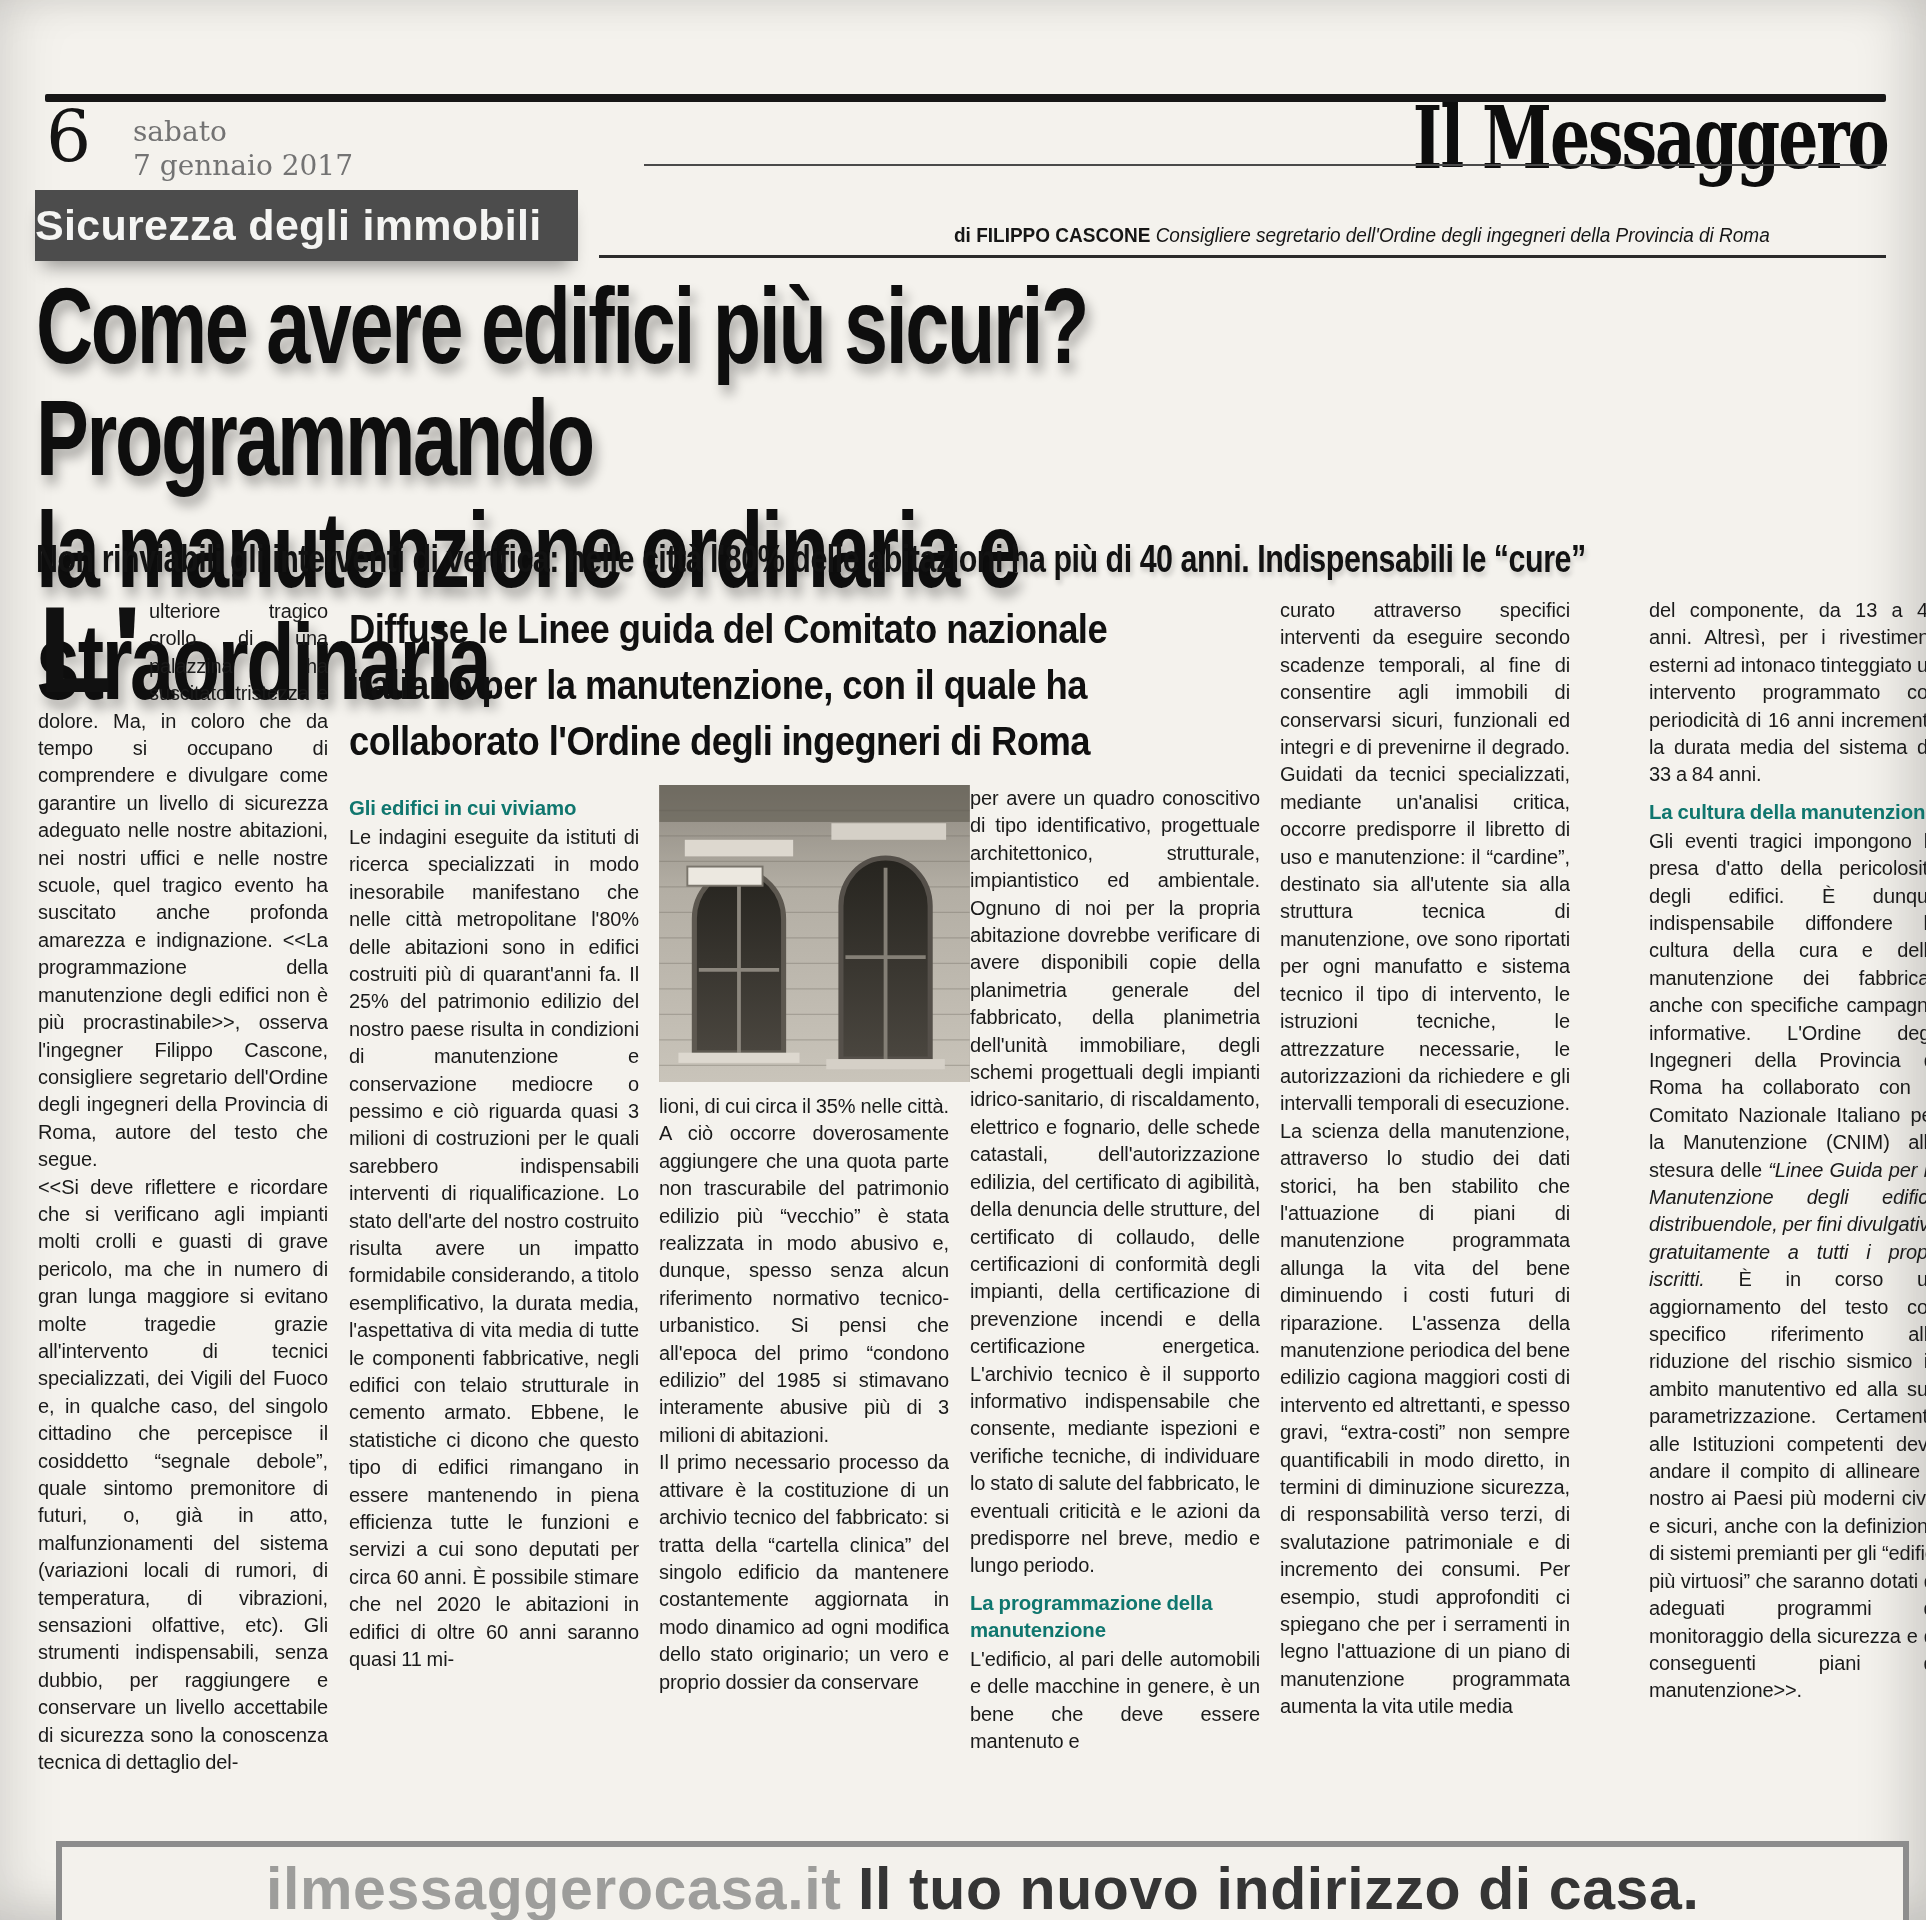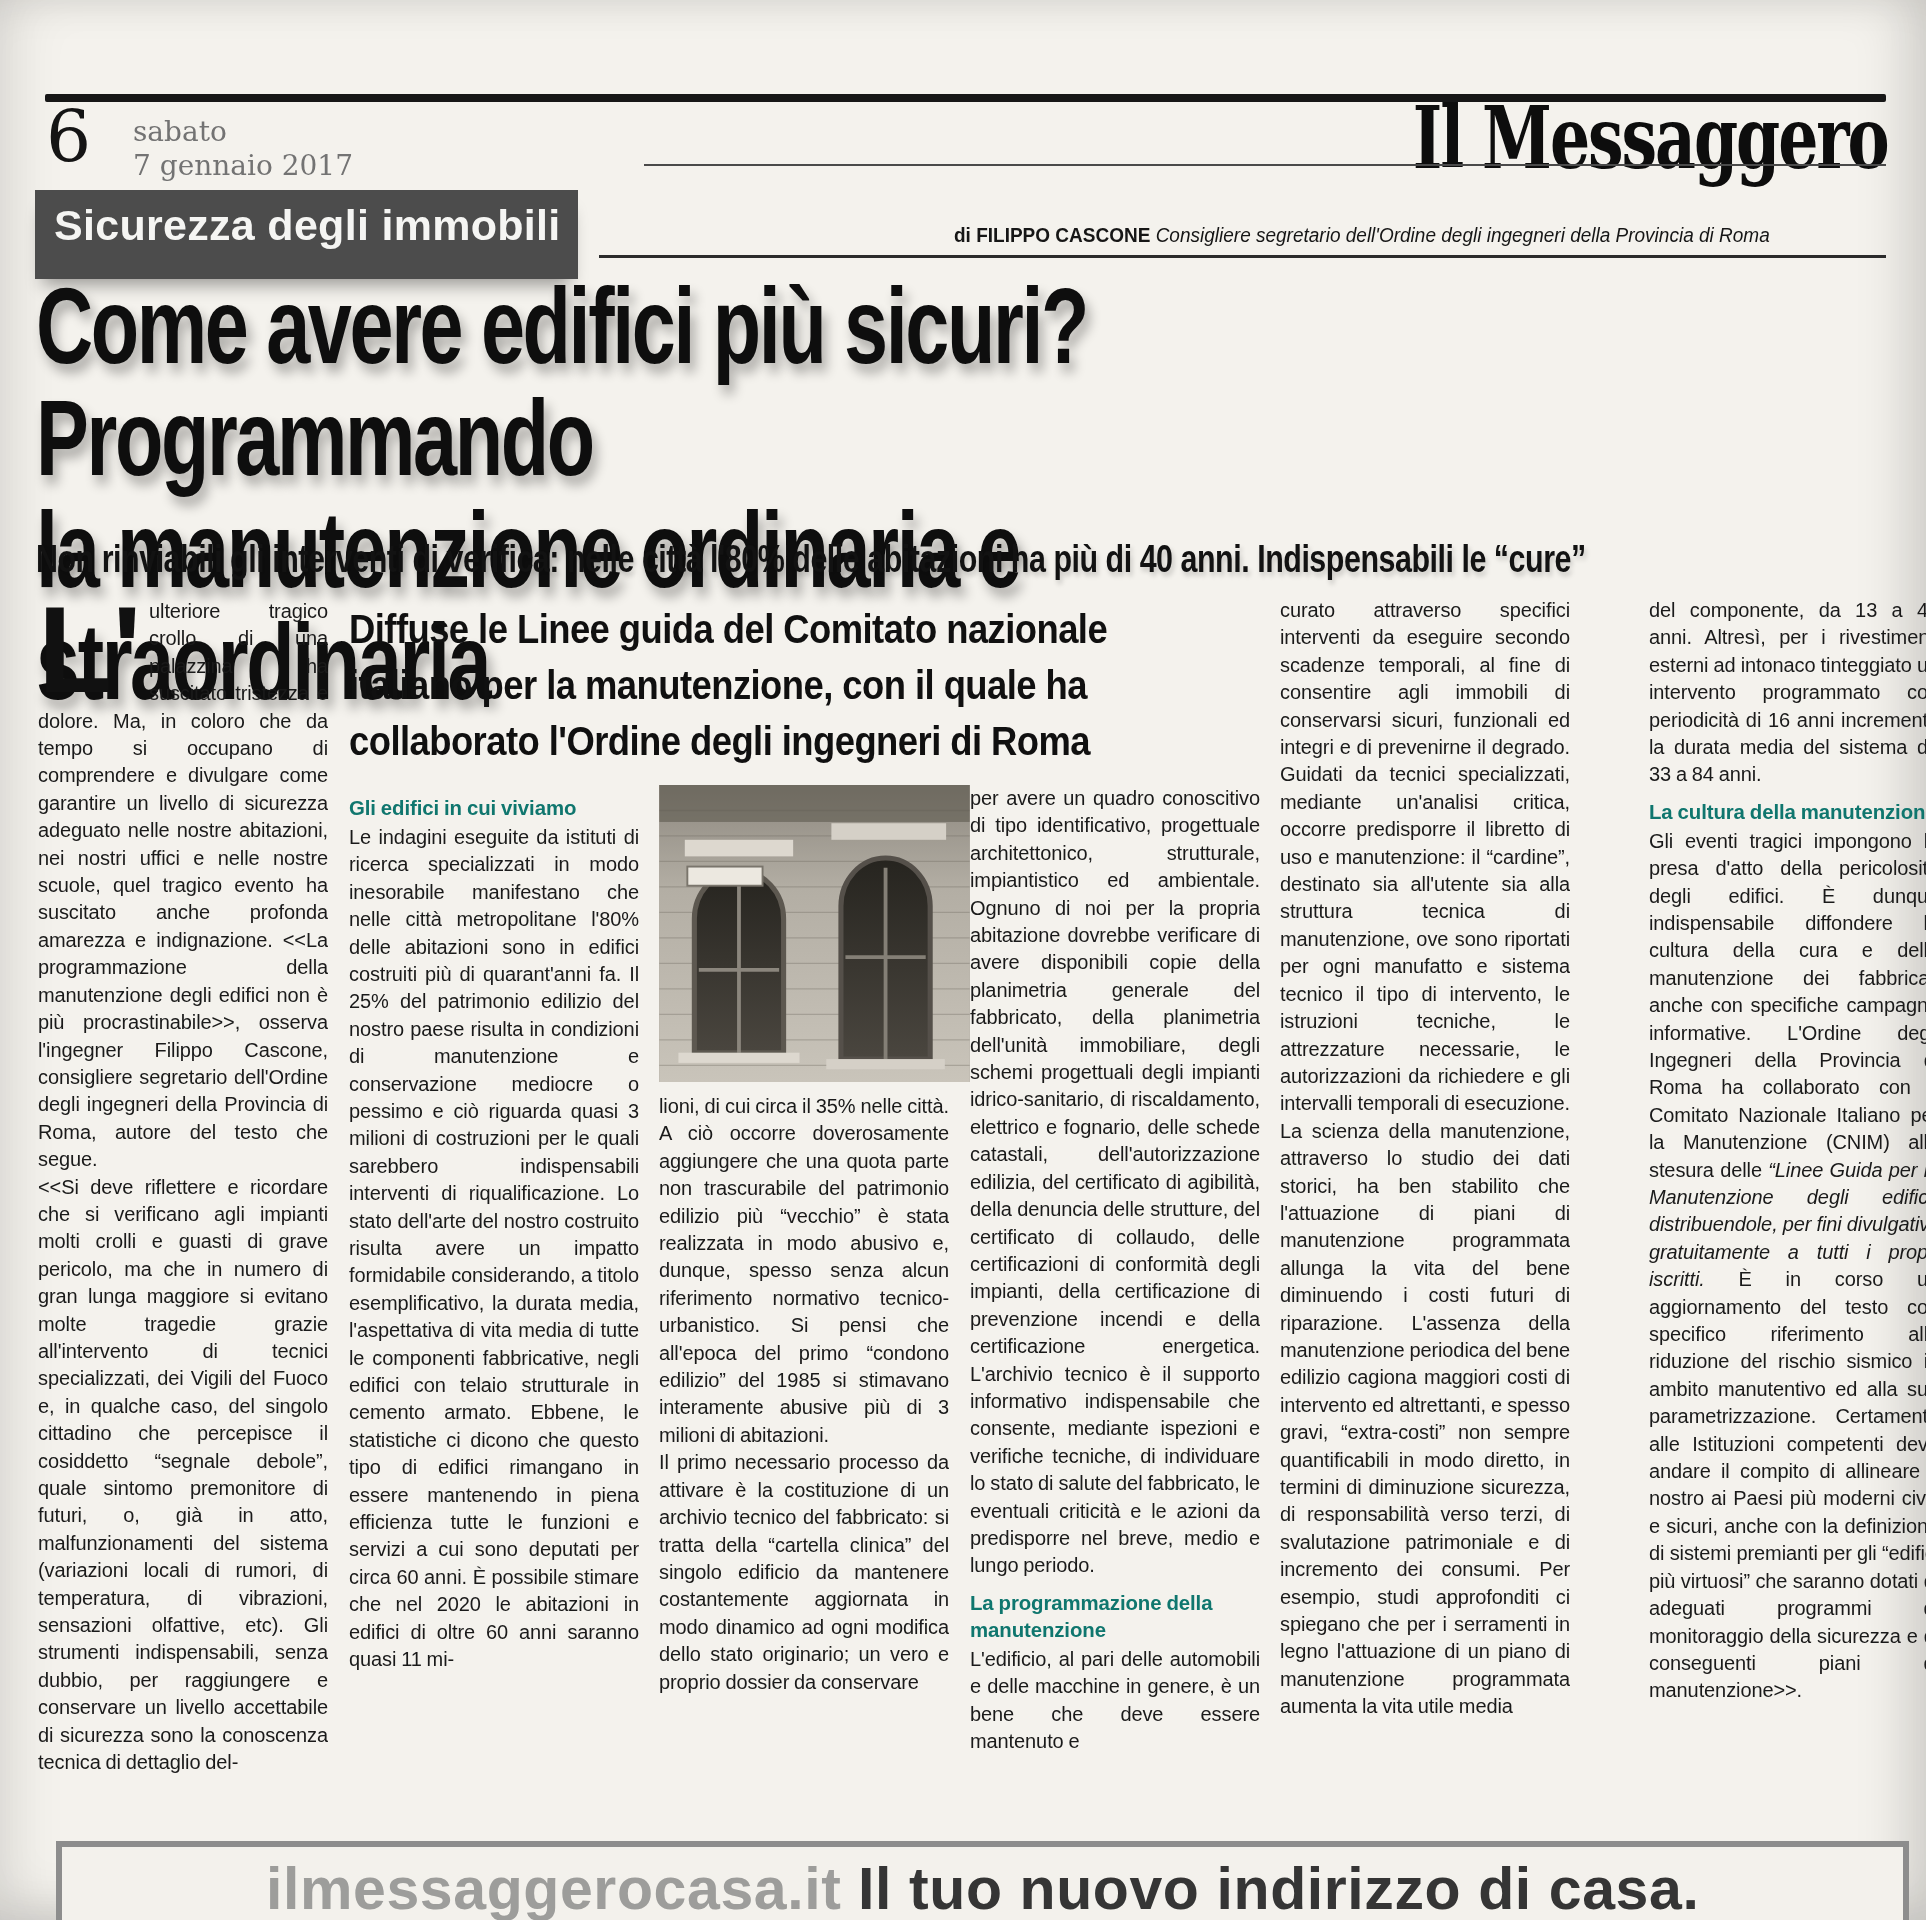--- a/index.html
+++ b/index.html
@@ -13,21 +13,21 @@
     box-shadow:inset -29px 0 45px rgba(0,0,0,0.10),
                inset 29px 0 45px rgba(0,0,0,0.05),
                inset 0 -22px 45px rgba(0,0,0,0.07);
   }
   
   .rule-thick{position:absolute;left:45px;right:40px;top:94px;height:8.3px;background:#171717;border-radius:1.9px;}
   .page-number{position:absolute;left:46px;top:101px;font-family:"DejaVu Serif",serif;font-size:71px;line-height:1;color:#141414;}
   .dateline{position:absolute;left:133px;top:115px;font-family:"DejaVu Serif",serif;font-size:28px;line-height:34px;white-space:pre-line;color:#737373;}
   .masthead{position:absolute;right:38px;top:96px;font-family:"DejaVu Serif",serif;font-weight:bold;font-size:79px;line-height:1;letter-spacing:-2.6px;transform:scale(0.80,1.08);transform-origin:right top;color:#0d0d0d;}
   .rule-thin-1{position:absolute;left:644px;right:40px;top:164px;height:1.9px;background:#4a4a4a;}
-  .kicker{position:absolute;left:35px;top:190px;width:543px;height:89px;background:#4c4c4c;color:#f5f5f3;font-size:43px;font-weight:bold;line-height:70px;padding-left:19px;box-sizing:border-box;letter-spacing:0.3px;box-shadow:0 14px 16.6px -7.7px rgba(0,0,0,0.38);}
+  .kicker{position:absolute;left:35px;top:190px;width:543px;height:71px;background:#4c4c4c;color:#f5f5f3;font-size:43px;font-weight:bold;line-height:70px;box-sizing:border-box;letter-spacing:0.3px;box-shadow:0 14px 16.6px -7.7px rgba(0,0,0,0.38);}
   .byline{position:absolute;left:954px;top:224px;font-size:20px;white-space:nowrap;transform:scaleX(0.95);transform-origin:left top;color:#161616;}
   .byline .b-prefix{font-weight:bold;}
   .byline .b-author{font-weight:bold;}
   .byline .b-role{font-style:italic;}
   .rule-thin-2{position:absolute;left:599px;right:40px;top:255px;height:2.6px;background:#2b2b2b;}
   
   .headline{
     position:absolute;left:36px;top:270px;
     font-size:107px;line-height:112px;font-weight:bold;
     letter-spacing:-3.2px;white-space:pre-line;

